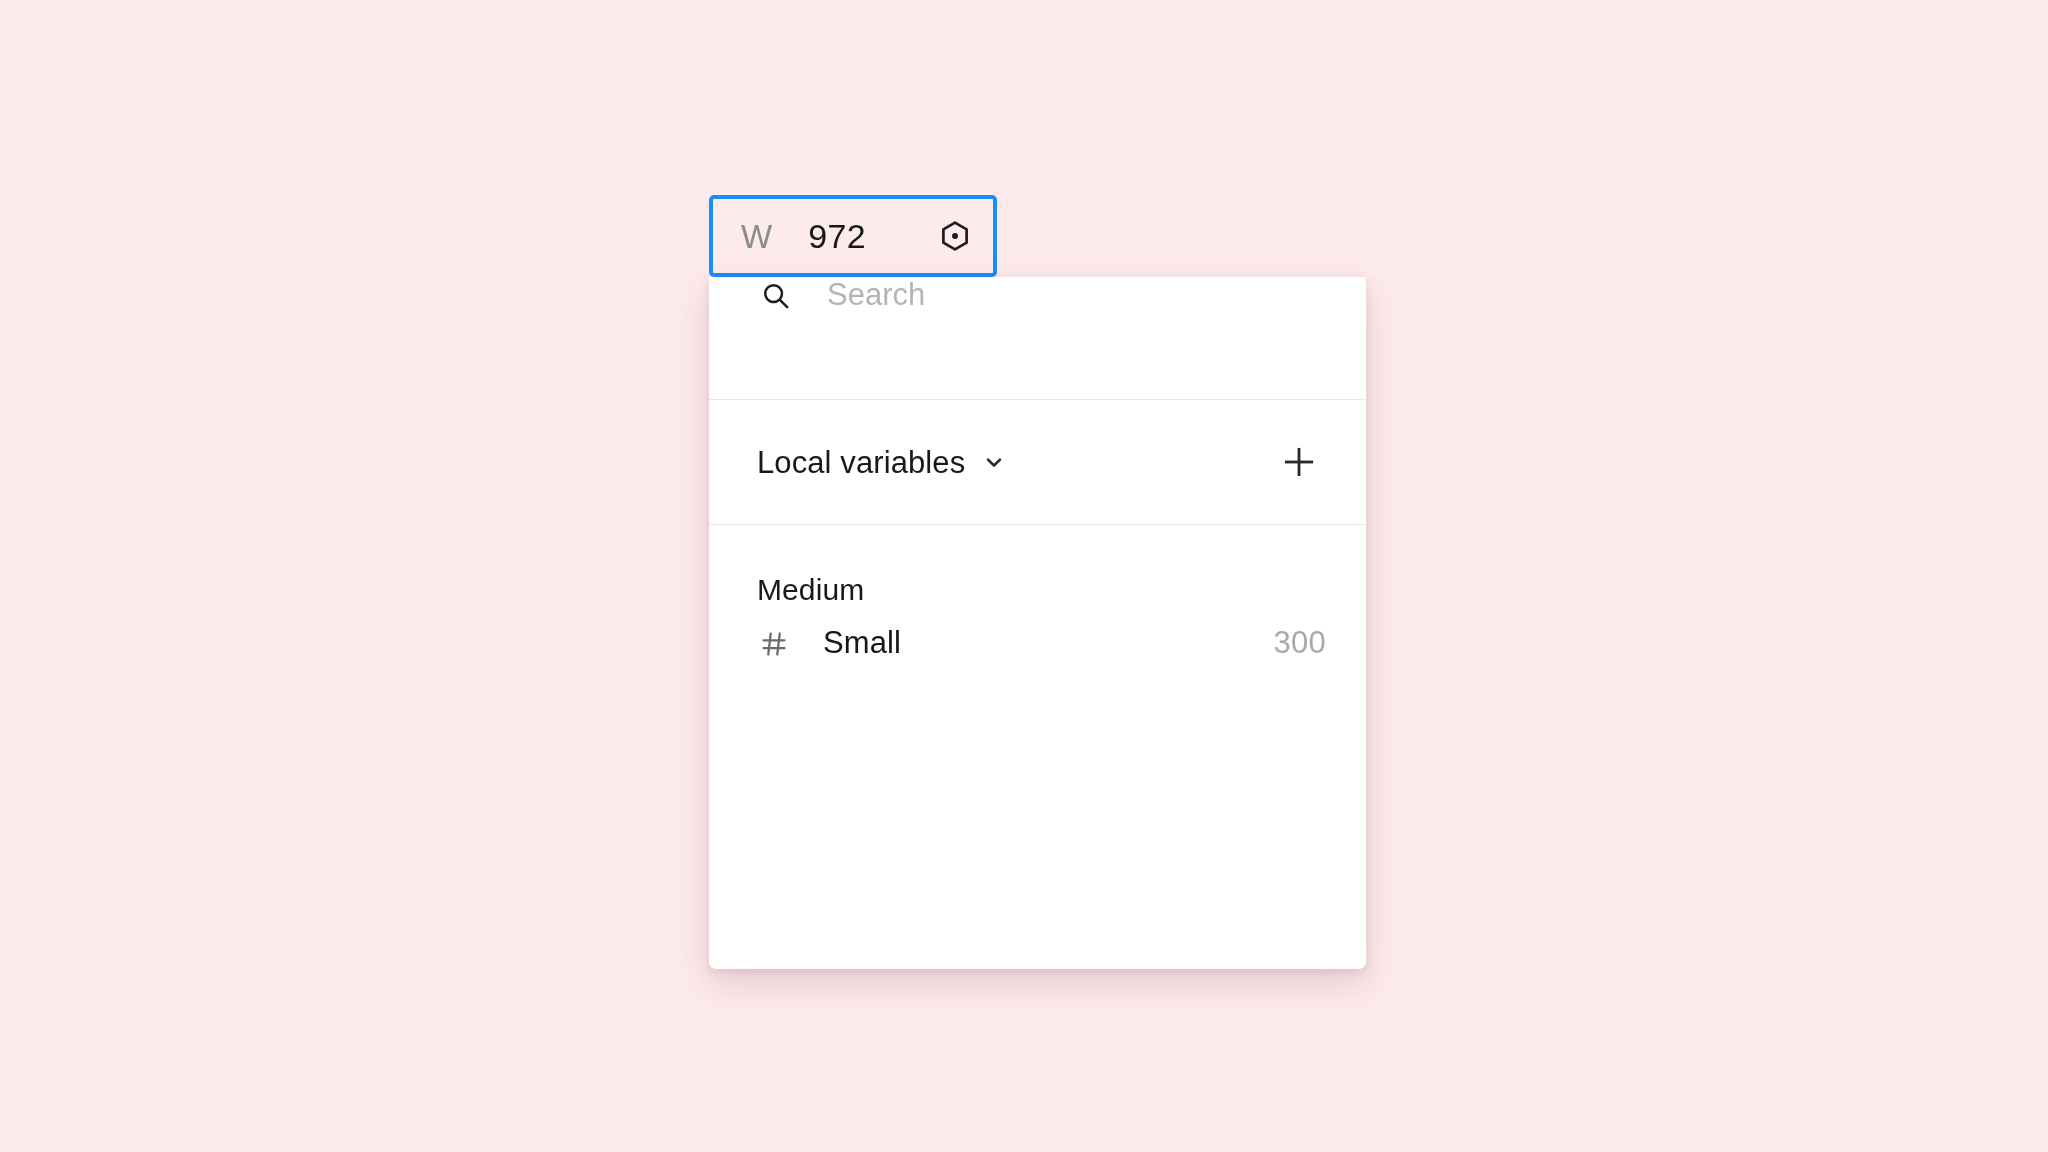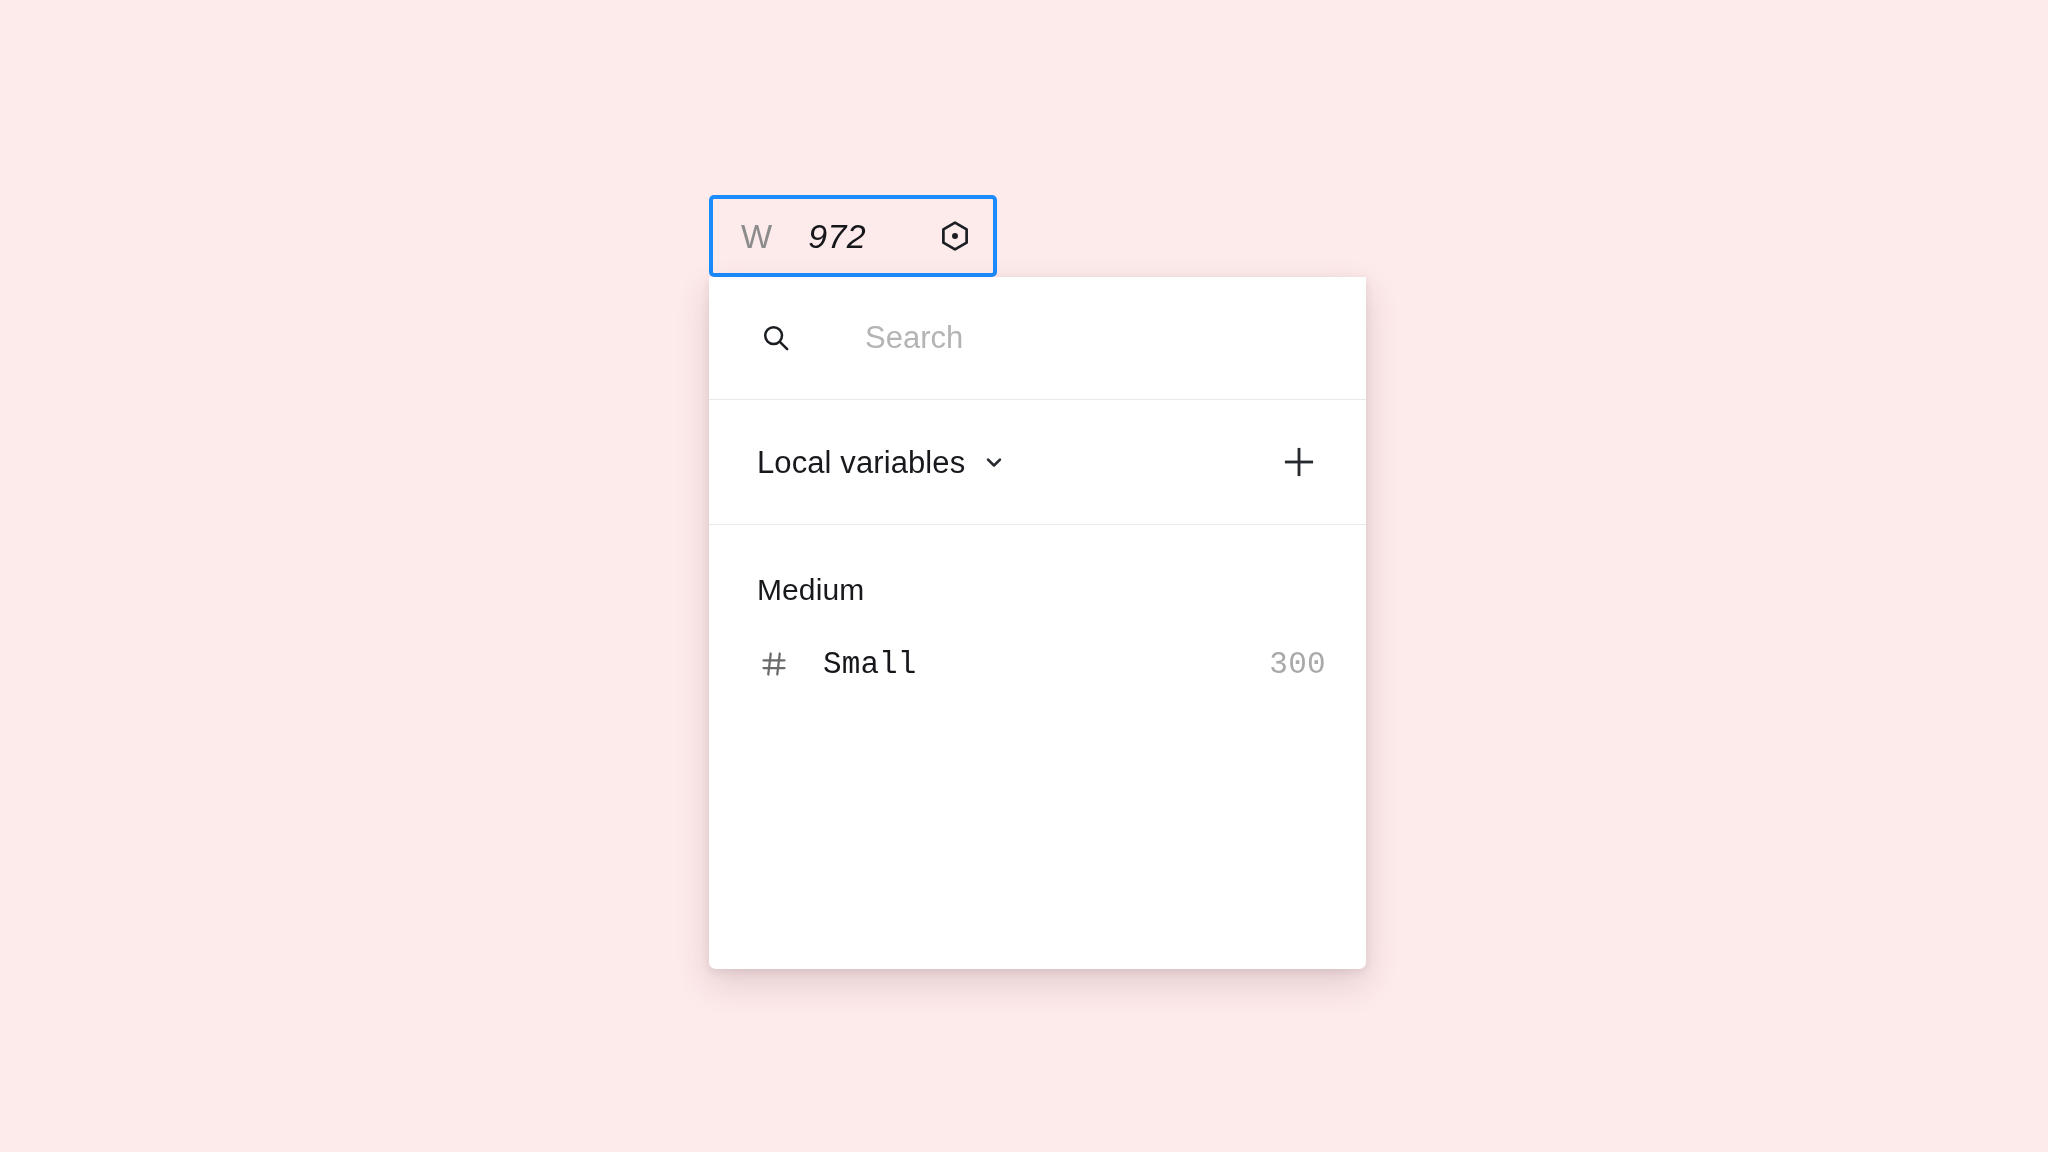--- a/index.html
+++ b/index.html
@@ -41,21 +41,20 @@
     color: #8c8c8c;
     letter-spacing: 0.2px;
     line-height: 1;
   }
   .w-value {
     font-size: 34px;
     color: #15171a;
     margin-left: 36px;
     line-height: 1;
     letter-spacing: 0.3px;
-    font-style: italic;
   }
   .w-token {
     margin-left: auto;
     display: flex;
     align-items: center;
     justify-content: center;
     width: 40px;
     height: 40px;
   }
 
@@ -69,24 +68,23 @@
     background: #ffffff;
     border-bottom-left-radius: 7px;
     border-bottom-right-radius: 7px;
     box-shadow: 0 14px 34px rgba(90, 50, 55, 0.16),
                 0 3px 10px rgba(90, 50, 55, 0.10);
   }
 
   .search-row {
     height: 122px;
     display: flex;
-    align-items: center;
+    align-items: flex-start;
     padding: 0 0 0 48px;
     box-sizing: border-box;
-    gap: 38px;
   }
   .search-icon {
     width: 38px;
     height: 38px;
     flex: 0 0 auto;
     display: flex;
     align-items: center;
     justify-content: center;
   }
   .search-input {
@@ -151,24 +149,22 @@
     padding: 18px 48px 0 48px;
     line-height: 1;
     letter-spacing: 0.1px;
   }
   .var-list {
     margin-top: 22px;
   }
   .var-row {
     height: 74px;
     display: flex;
-    align-items: center;
     padding: 0 40px 0 48px;
     box-sizing: border-box;
-    font-family: Liberation Mono, monospace;
   }
   .hash-icon {
     width: 34px;
     height: 34px;
     flex: 0 0 auto;
     display: flex;
     align-items: center;
     justify-content: center;
   }
   .var-name {

